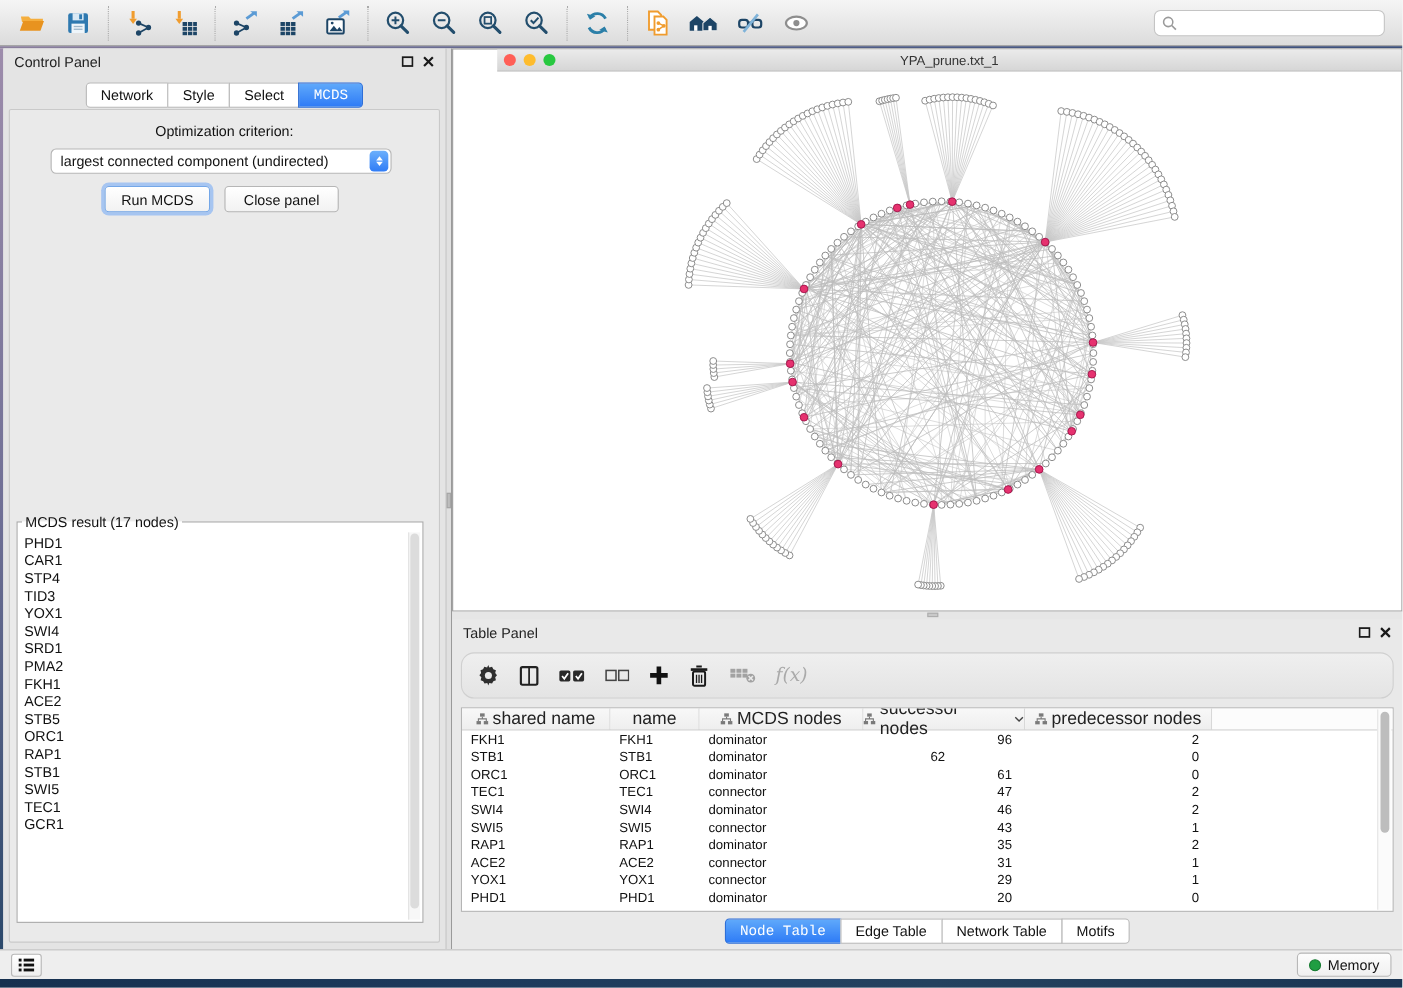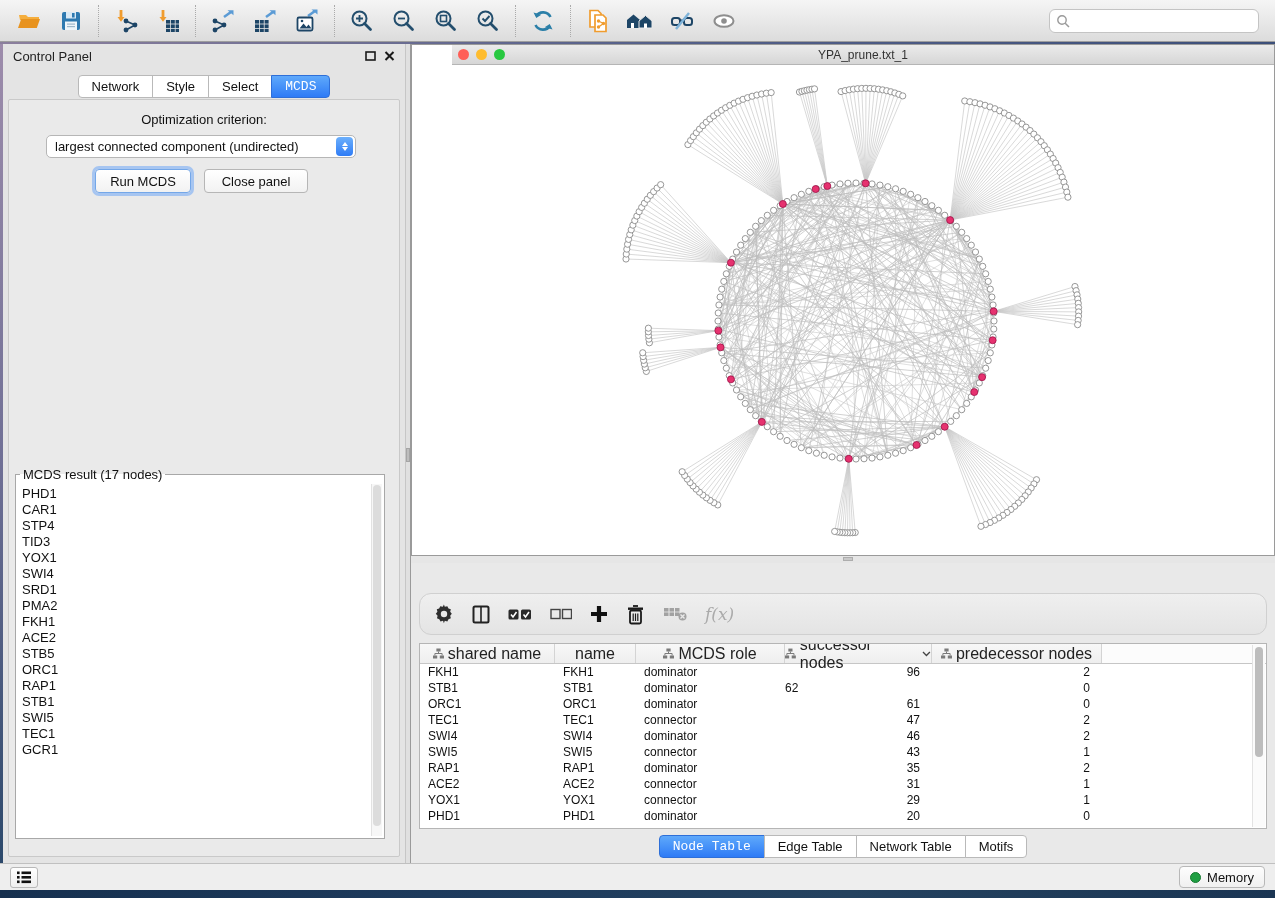--- a/index.html
+++ b/index.html
@@ -1114,20 +1114,35 @@
           <circle cx="306.3361610641442" cy="265.6263933766893" r="3.5" fill="#e6326f" stroke="#a01048" stroke-width="0.8"></circle>
         </g>
       </svg>
   </div>
 
   <div id="h-split">
       <div class="grip"></div>
     </div>
 
   <div id="table-panel">
+    <div class="panel-head">
+      <span>Table Panel</span>
+      <span class="winbtns">
+        <span>
+          <svg width="11" height="10" viewBox="0 0 11 10">
+              <rect x="1" y="1" width="9" height="8" fill="none" stroke="#1a1a1a" stroke-width="1.6"></rect>
+            </svg>
+          </span>
+        <span>
+          <svg width="11" height="10" viewBox="0 0 11 10">
+              <path d="M1.5 1l8 8M9.5 1l-8 8" stroke="#1a1a1a" stroke-width="2"></path>
+            </svg>
+          </span>
+      </span>
+    </div>
     <div id="tp-toolbar">
       <span class="tpi">
         <svg width="20" height="20" viewBox="0 0 20 20">
             <path d="M10 1.5l1 2.6 2.8-.7 1.3 2.5 2.6 1-.7 2.8 1.8 2.2-1.8 2.2.7 2.8-2.6 1-1.3 2.5-2.8-.7-1 2.6-1-2.6-2.8.7-1.3-2.5-2.6-1 .7-2.8L1 11.9l1.8-2.2-.7-2.8 2.6-1 1.3-2.5 2.8.7z" fill="#2f2f2f" transform="scale(0.9) translate(1,-1)"></path>
             <circle cx="10" cy="10" r="3.2" fill="#e9e9e9"></circle>
           </svg>
         </span>
       <span class="tpi">
         <svg width="18" height="19" viewBox="0 0 18 19">
             <rect x="1.5" y="1.5" width="15" height="16" rx="1.5" fill="none" stroke="#222" stroke-width="2"></rect>
@@ -1191,21 +1206,21 @@
           <div class="hcell" style="width: 81px;">
             <span>name</span>
           </div>
           <div class="hcell" style="width: 149px;">
             <svg width="11" height="11" viewBox="0 0 11 11">
               <rect x="3.4" y="0.5" width="4.2" height="3" fill="#7a7a7a"></rect>
               <path d="M5.5 3.5v2M1.9 7.5v-2h7.2v2" stroke="#7a7a7a" stroke-width="1" fill="none"></path>
               <rect x="0" y="7.5" width="4.2" height="3" fill="#7a7a7a"></rect>
               <rect x="6.8" y="7.5" width="4.2" height="3" fill="#7a7a7a"></rect>
             </svg>
-            <span>MCDS role</span>
+            <span>MCDS nodes</span>
           </div>
           <div class="hcell" style="width: 147px;">
             <svg width="11" height="11" viewBox="0 0 11 11">
               <rect x="3.4" y="0.5" width="4.2" height="3" fill="#7a7a7a"></rect>
               <path d="M5.5 3.5v2M1.9 7.5v-2h7.2v2" stroke="#7a7a7a" stroke-width="1" fill="none"></path>
               <rect x="0" y="7.5" width="4.2" height="3" fill="#7a7a7a"></rect>
               <rect x="6.8" y="7.5" width="4.2" height="3" fill="#7a7a7a"></rect>
             </svg>
             <span>successor nodes</span>
             <svg width="9" height="6" viewBox="0 0 9 6">
@@ -1228,21 +1243,21 @@
             <div class="tcell" style="width: 135px; text-align: left; padding: 0px 0px 0px 8px;">FKH1</div>
             <div class="tcell" style="width: 81px; text-align: left; padding: 0px 0px 0px 8px;">FKH1</div>
             <div class="tcell" style="width: 149px; text-align: left; padding: 0px 0px 0px 8px;">dominator</div>
             <div class="tcell" style="width: 147px; text-align: right; padding: 0px 12px 0px 0px;">96</div>
             <div class="tcell" style="width: 170px; text-align: right; padding: 0px 12px 0px 0px;">2</div>
           </div>
           <div class="trow">
             <div class="tcell" style="width: 135px; text-align: left; padding: 0px 0px 0px 8px;">STB1</div>
             <div class="tcell" style="width: 81px; text-align: left; padding: 0px 0px 0px 8px;">STB1</div>
             <div class="tcell" style="width: 149px; text-align: left; padding: 0px 0px 0px 8px;">dominator</div>
-            <div class="tcell" style="width: 147px; text-align: left; padding: 0px 12px 0px 0px;">62</div>
+            <div class="tcell" style="width: 147px; text-align: center; padding: 0px 12px 0px 0px;">62</div>
             <div class="tcell" style="width: 170px; text-align: right; padding: 0px 12px 0px 0px;">0</div>
           </div>
           <div class="trow">
             <div class="tcell" style="width: 135px; text-align: left; padding: 0px 0px 0px 8px;">ORC1</div>
             <div class="tcell" style="width: 81px; text-align: left; padding: 0px 0px 0px 8px;">ORC1</div>
             <div class="tcell" style="width: 149px; text-align: left; padding: 0px 0px 0px 8px;">dominator</div>
             <div class="tcell" style="width: 147px; text-align: right; padding: 0px 12px 0px 0px;">61</div>
             <div class="tcell" style="width: 170px; text-align: right; padding: 0px 12px 0px 0px;">0</div>
           </div>
           <div class="trow">

